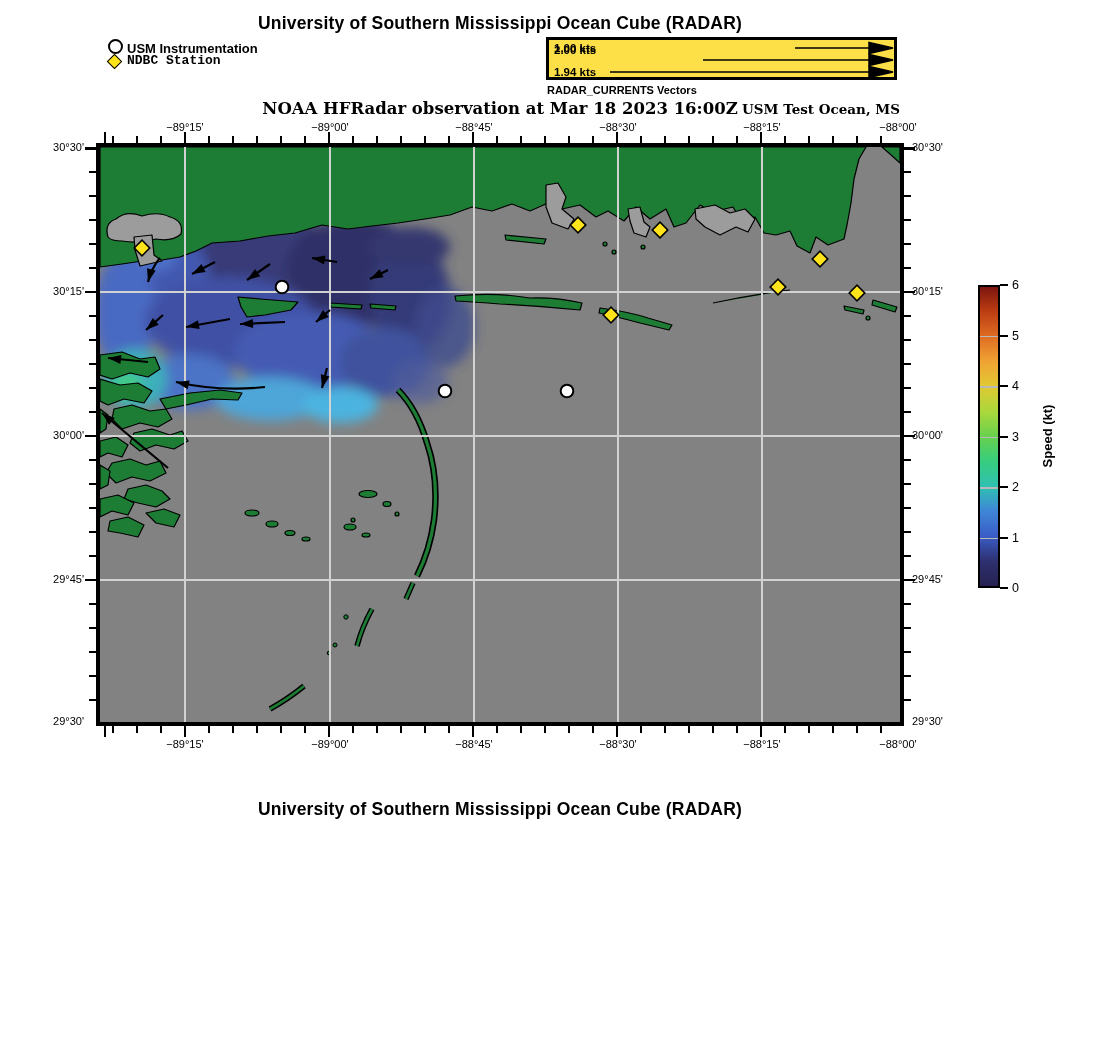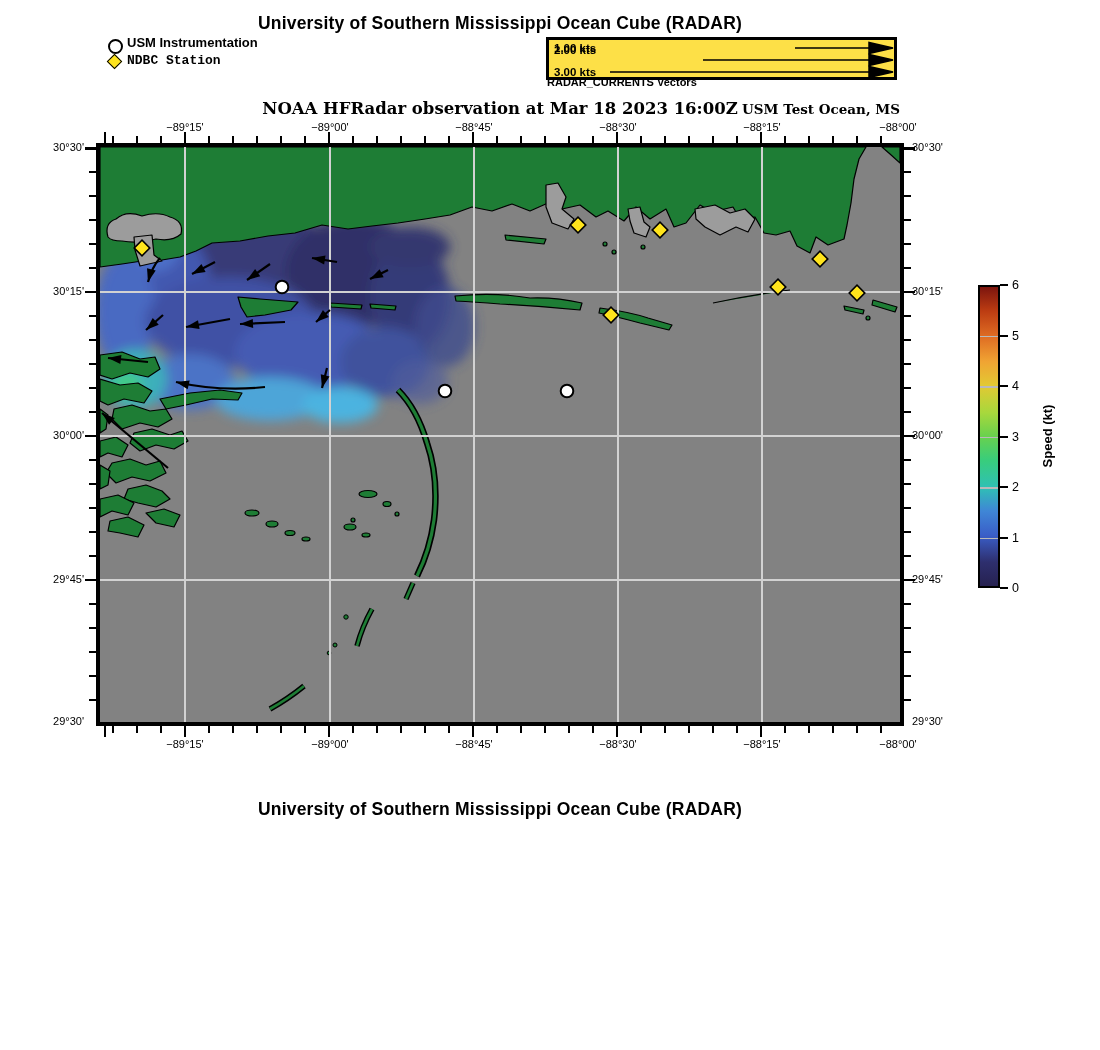--- a/index.html
+++ b/index.html
@@ -47,41 +47,41 @@
 </style>
 </head>
 <body>
 
 <div class="stage">
 
   <div class="abs title" style="left:100px;top:13px;width:800px;">University of Southern Mississippi Ocean Cube (RADAR)</div>
 
   <div class="abs" style="left:105px;top:36px;">
     <div class="abs legend-circle" style="left:3px;top:3px;"></div>
-    <div class="abs legend-label" style="left:22px;top:0;">USM Instrumentation</div>
+    <div class="abs legend-label" style="left:22px;top:6px;">USM Instrumentation</div>
     <div class="abs legend-diamond" style="left:4px;top:20px;"></div>
     <div class="abs legend-label" style="left:22px;top:18px;font-family:Liberation Mono, monospace;">NDBC Station</div>
   </div>
 
   <div class="abs scalebox">
     <div class="scale-label" style="top:2px;">1.00 kts</div>
     <div class="scale-label" style="top:4px;">2.00 kts</div>
-    <div class="scale-label" style="top:26px;">3.00 kts</div>
+    <div class="scale-label" style="top:26px;">1.94 kts</div>
     <svg class="abs" style="left:0;top:0;" width="345" height="37">
       <g stroke="#000" stroke-width="1.5" fill="#000">
         <line x1="246" y1="8" x2="322" y2="8"></line>
         <polygon points="344,8 320,2.5 320,13.5"></polygon>
         <line x1="154" y1="20" x2="322" y2="20"></line>
         <polygon points="344,20 320,14.5 320,25.5"></polygon>
         <line x1="61" y1="32" x2="322" y2="32"></line>
         <polygon points="344,32 320,26.5 320,37.5"></polygon>
       </g>
     </svg>
   </div>
-  <div class="abs scale-caption" style="left:547px;top:76px;">RADAR_CURRENTS Vectors</div>
+  <div class="abs scale-caption" style="left:547px;top:84px;">RADAR_CURRENTS Vectors</div>
 
   <div class="abs subtitle" style="left:100px;top:99px;width:800px;">NOAA HFRadar observation at Mar 18 2023 16:00Z</div>
   <div class="abs regionlabel" style="left:700px;top:101px;width:200px;">USM Test Ocean, MS</div>
 
   <div class="abs tick-top-minor"></div>
   <div class="abs tick-top-major"></div>
   <div class="abs tick-bot-minor"></div>
   <div class="abs tick-bot-major"></div>
   <div class="abs tick-left-minor"></div>
   <div class="abs tick-left-major"></div>

